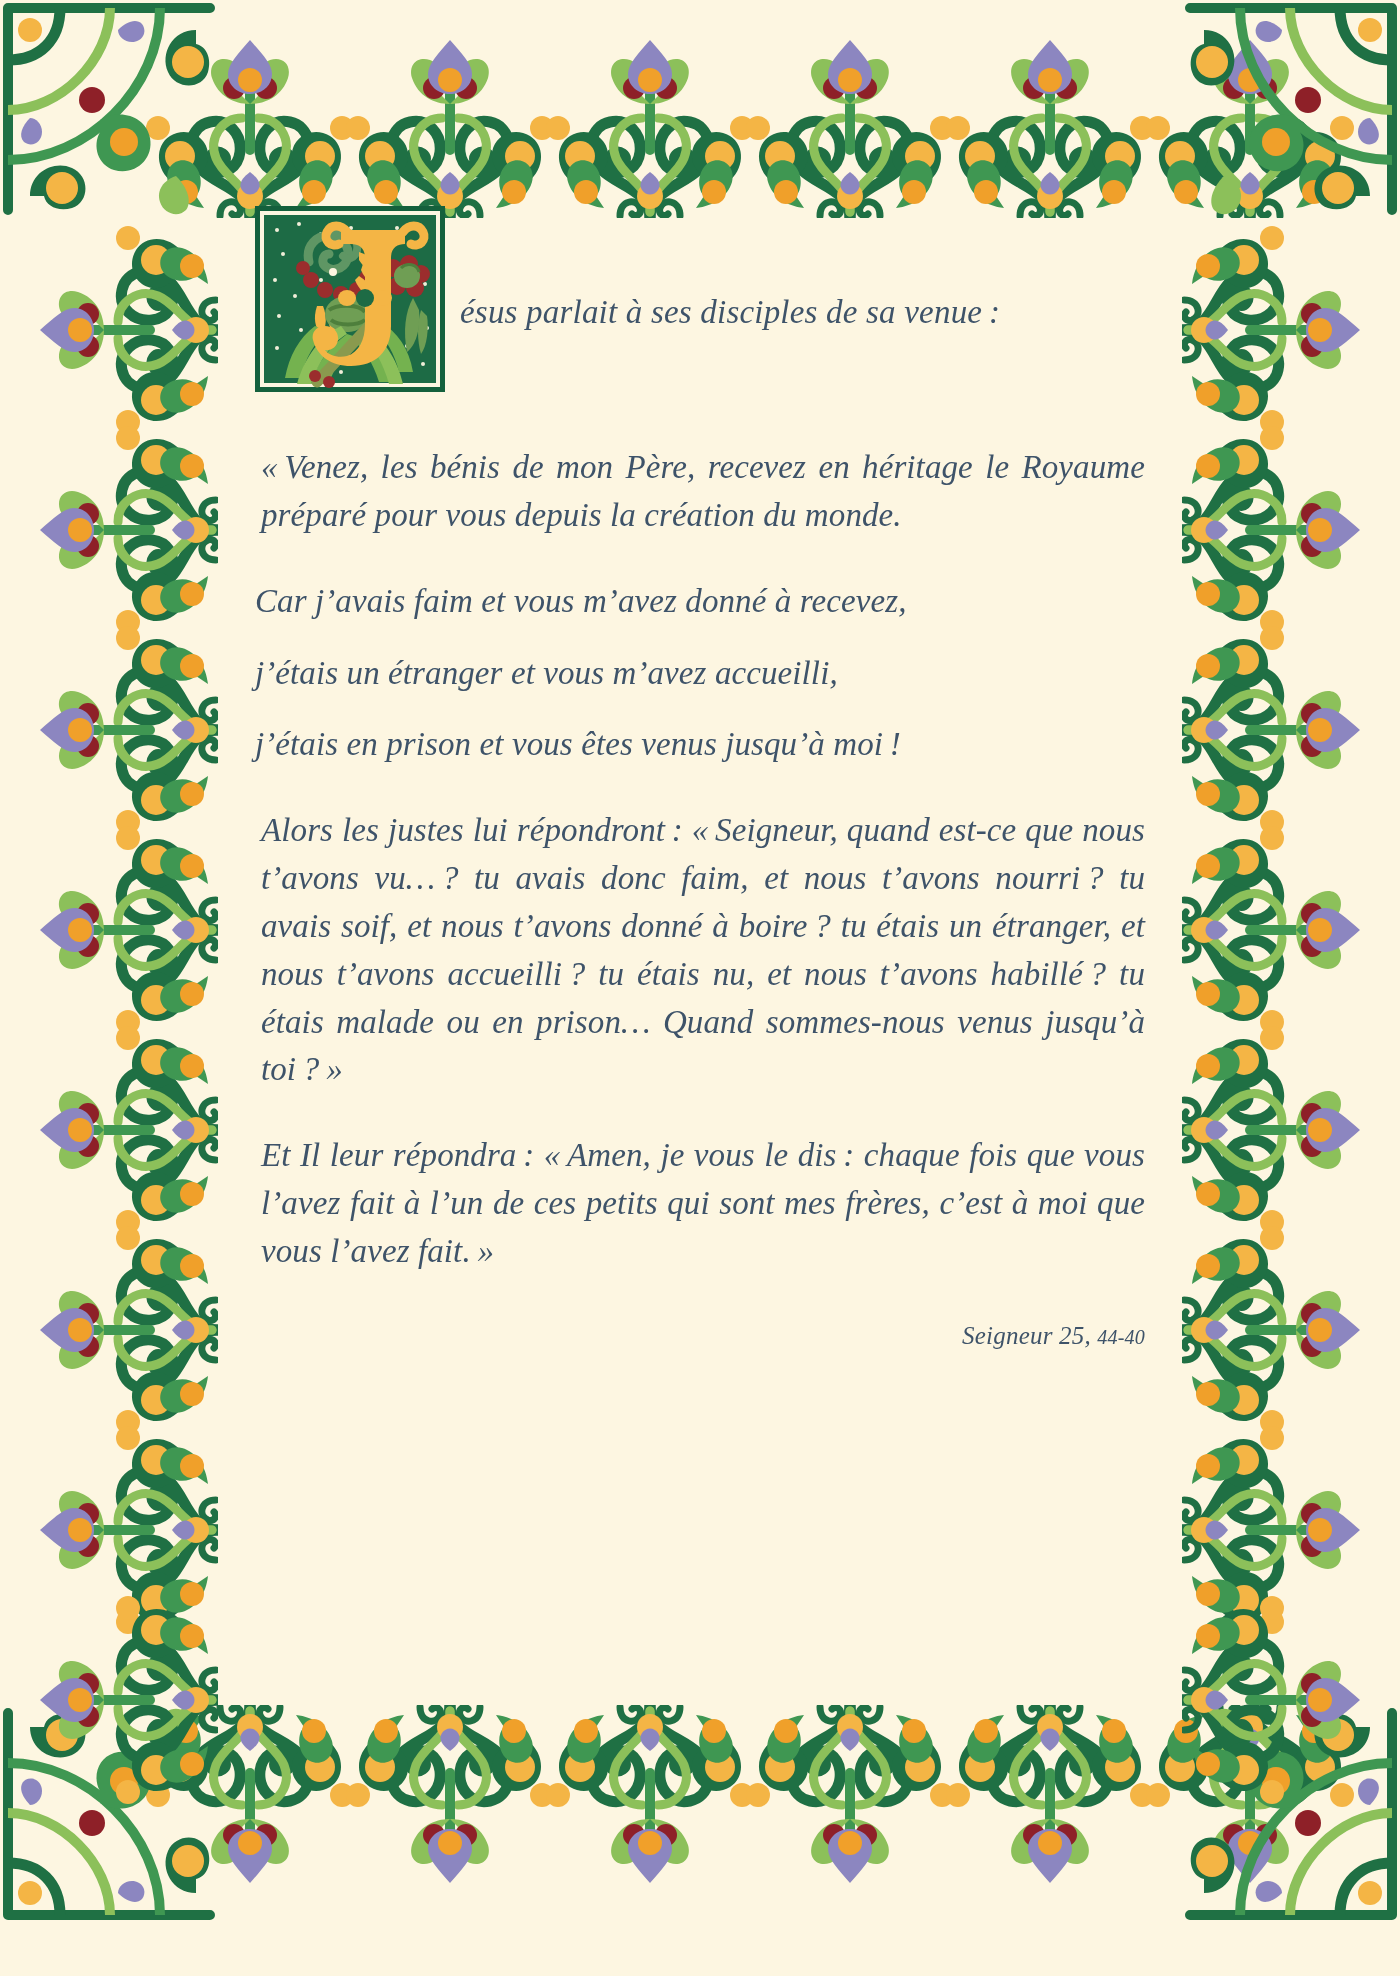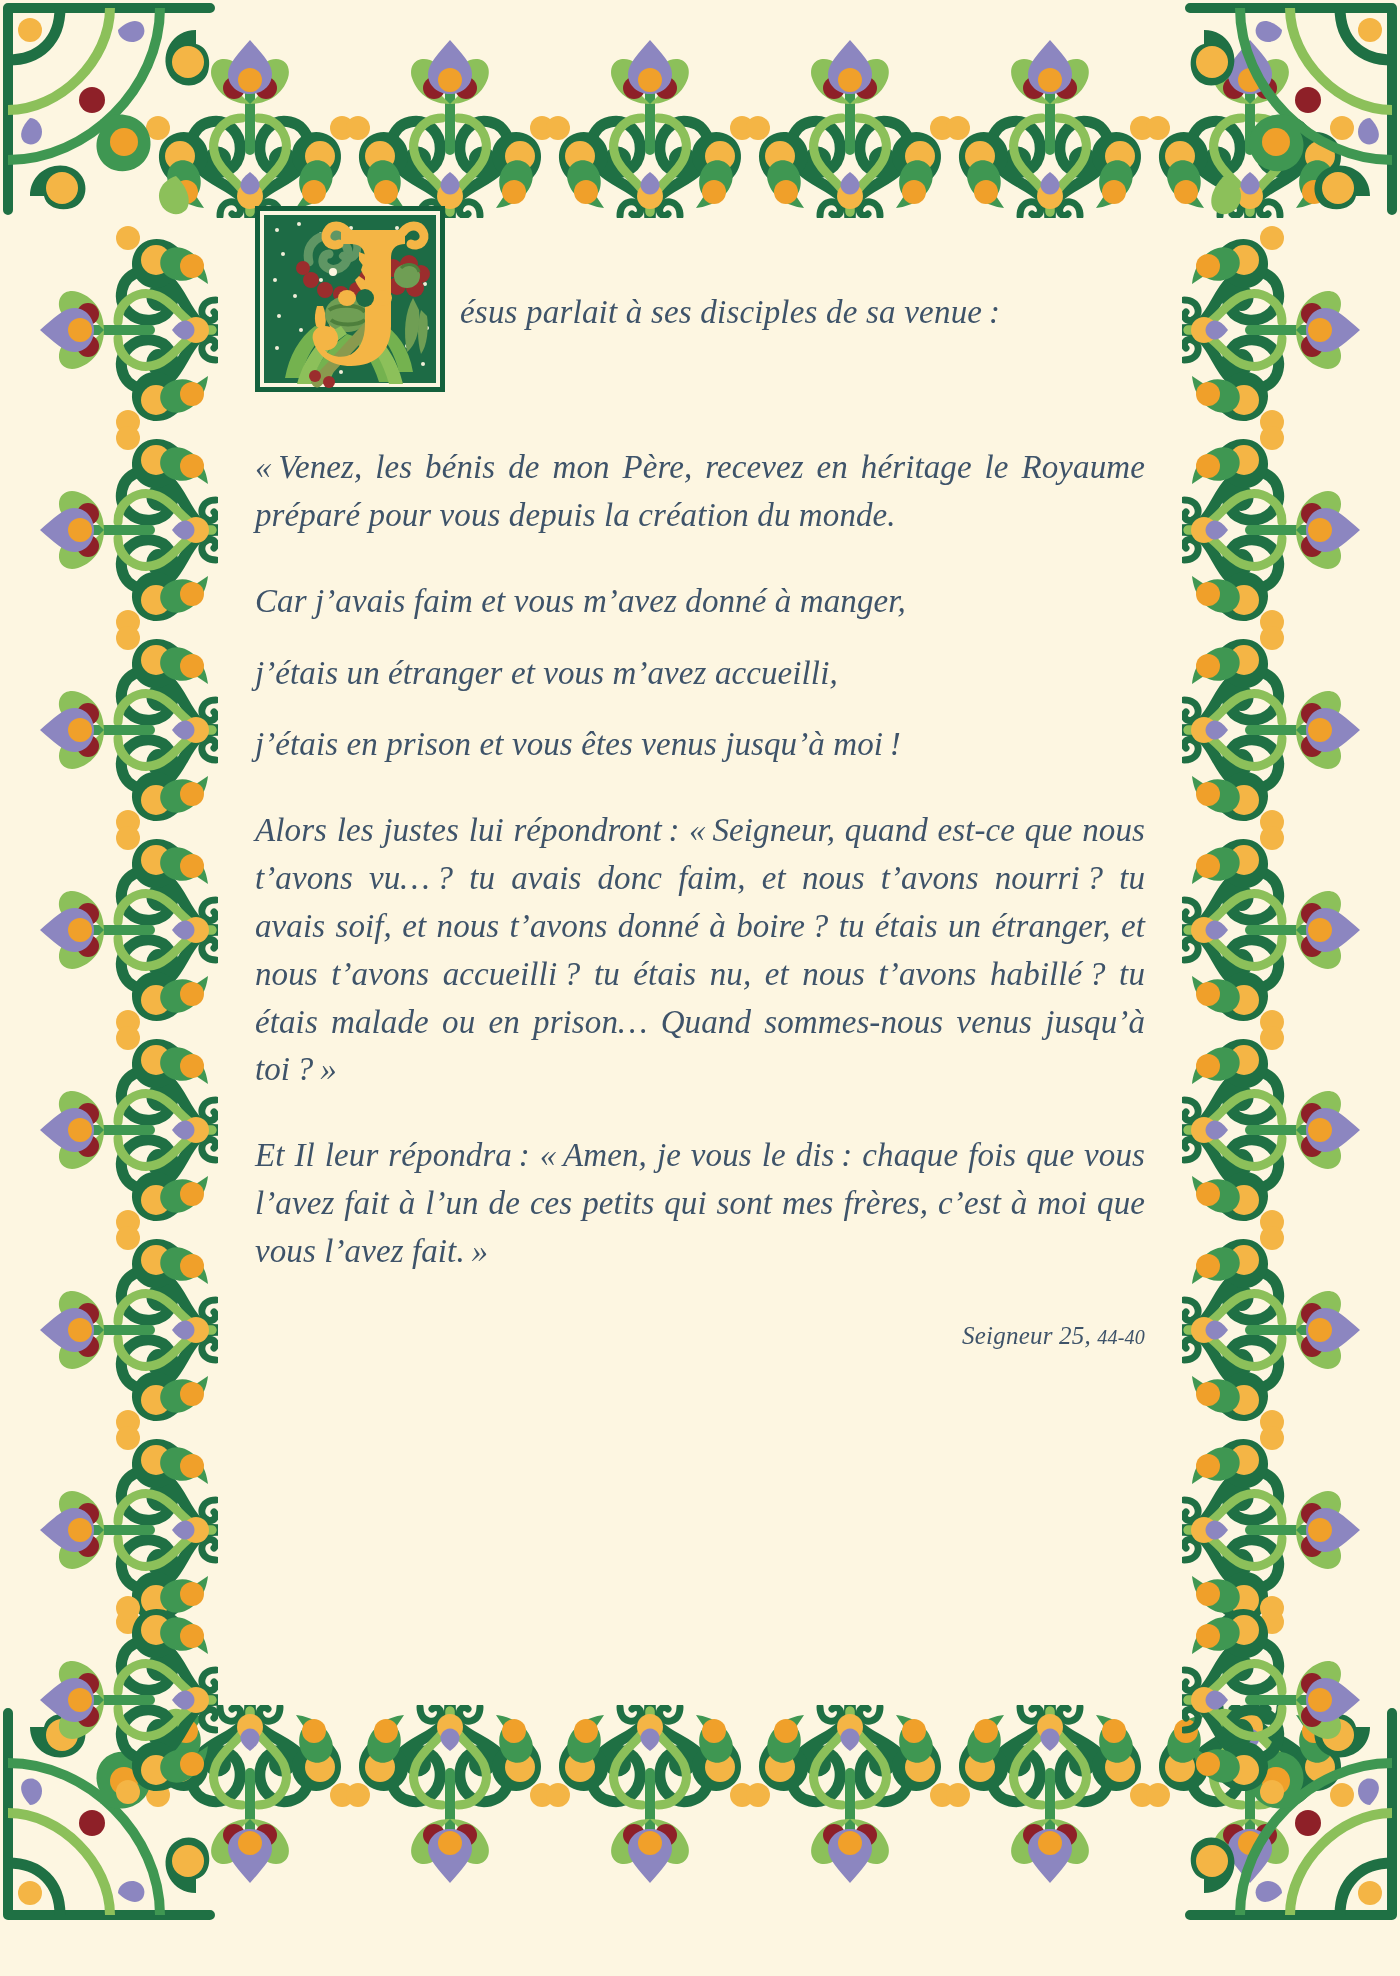--- a/index.html
+++ b/index.html
@@ -48,21 +48,21 @@
     font-size:33px;
     line-height:1.32;
     letter-spacing:.2px;
     white-space:nowrap;
   }
 
   .body{
     margin-top:52px;
   }
   p.para{
-    margin:0 0 38px 0;
+    margin:0 0 38px 6px;
     font-style:italic;
     font-size:33px;
     line-height:1.45;
     text-align:justify;
     text-justify:inter-word;
     letter-spacing:.1px;
   }
   p.para:last-of-type{margin-bottom:0;}
   ul.list{
     list-style:none;
@@ -358,21 +358,21 @@
       </svg>
 
       <p class="incipit-text">ésus parlait à ses disciples de sa venue :</p>
     </div>
 
     <div class="body">
 
       <p class="para">« Venez, les bénis de mon Père, recevez en héritage le Royaume préparé pour vous depuis la création du monde.</p>
 
       <ul class="list">
-        <li>Car j’avais faim et vous m’avez donné à manger,</li>
+        <li>Car j’avais faim et vous m’avez donné à recevez,</li>
         <li>j’étais un étranger et vous m’avez accueilli,</li>
         <li>j’étais en prison et vous êtes venus jusqu’à moi !</li>
       </ul>
 
       <p class="para">Alors les justes lui répondront : « Seigneur, quand est-ce que nous t’avons vu… ? tu avais donc faim, et nous t’avons nourri ? tu avais soif, et nous t’avons donné à boire ? tu étais un étranger, et nous t’avons accueilli ? tu étais nu, et nous t’avons habillé ? tu étais malade ou en prison… Quand sommes-nous venus jusqu’à toi ? »</p>
 
       <p class="para">Et Il leur répondra : « Amen, je vous le dis : chaque fois que vous l’avez fait à l’un de ces petits qui sont mes frères, c’est à moi que vous l’avez fait. »</p>
 
       <div class="attribution">
         <span>Seigneur 25,</span>

